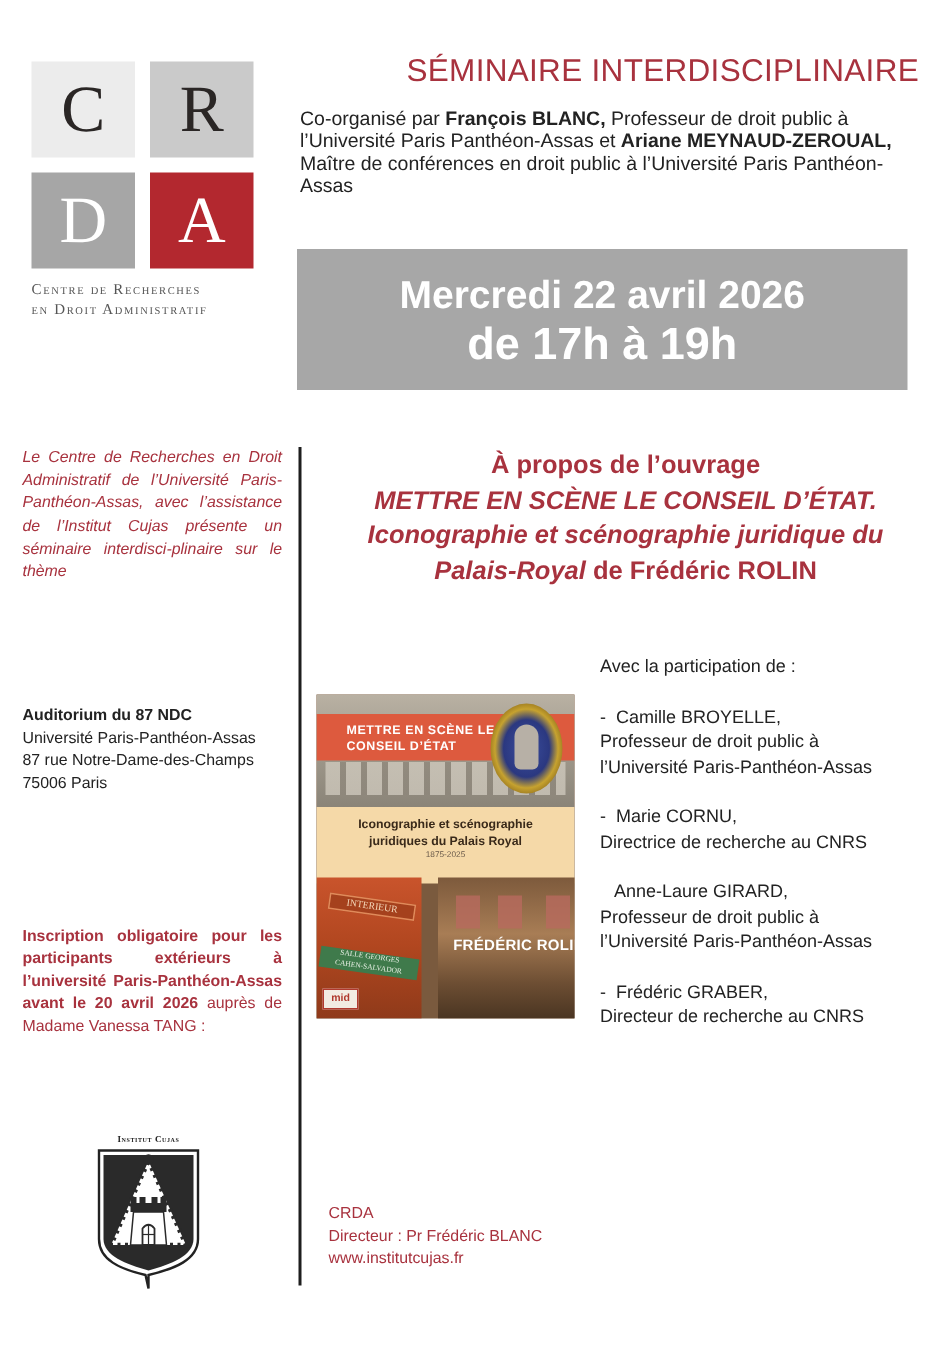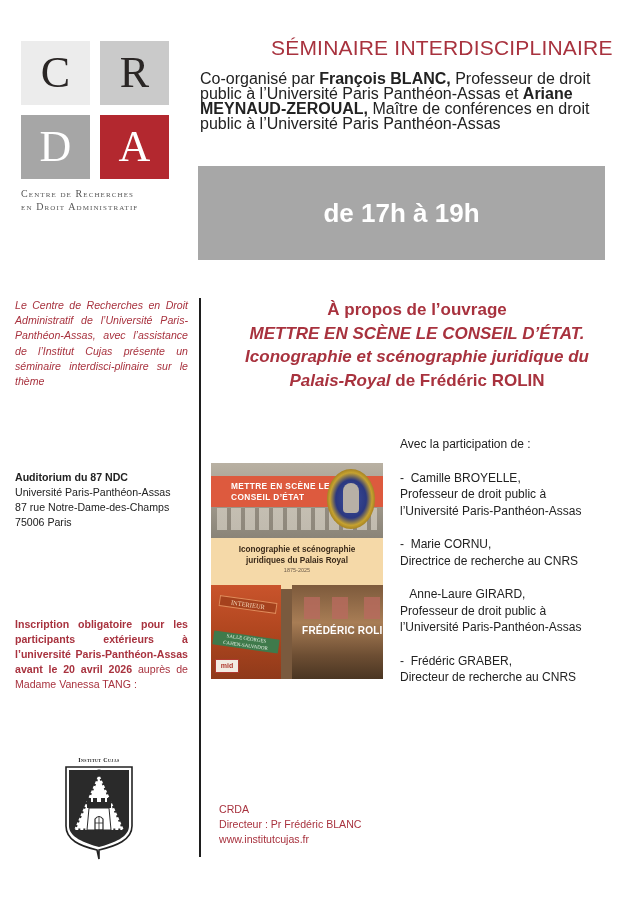--- a/index.html
+++ b/index.html
@@ -13,28 +13,28 @@
       font-family: "Liberation Serif", serif; font-size: 44px; line-height: 1; }
     .tile-c { left: 21px; top: 41px; background: #ececec; color: #2a2625; }
     .tile-r { left: 100px; top: 41px; background: #cacaca; color: #2a2625; }
     .tile-d { left: 21px; top: 115px; background: #a6a6a6; color: #ffffff; }
     .tile-a { left: 100px; top: 115px; background: #b3282f; color: #ffffff; }
     .logo-sub { position: absolute; left: 21px; top: 187px; width: 150px; font-family: "Liberation Serif", serif;
       font-size: 10px; letter-spacing: 1.1px; color: #555; line-height: 13px; font-variant: small-caps; }
 
     
     .seminar-title { left: 271px; top: 36px; font-size: 21px; color: #a8323e; letter-spacing: 0.2px; }
-    .coorg { left: 200px; top: 71px; width: 420px; font-size: 16px; line-height: 15px; color: #222; }
+    .coorg { left: 200px; top: 71px; width: 420px; font-size: 13px; line-height: 15px; color: #222; }
     .coorg b { font-weight: bold; }
 
     
     .date-banner { left: 198px; top: 166px; width: 407px; height: 94px; background: #a7a7a7; color: #fff;
       display: flex; flex-direction: column; align-items: center; justify-content: center; font-weight: bold; }
     .date-banner .l1 { font-size: 26px; line-height: 34px; }
-    .date-banner .l2 { font-size: 26px; line-height: 34px; }
+    .date-banner .l2 { font-size: 30px; line-height: 34px; }
 
     
     .vline { left: 199px; top: 298px; width: 1.5px; height: 559px; background: #1e1e1e; }
 
     
     .intro { left: 15px; top: 298px; width: 173px; font-size: 10.6px; line-height: 15.2px; color: #a8323e;
       font-style: italic; text-align: justify; }
 
     
     .book-block { left: 212px; top: 298px; width: 410px; text-align: center; color: #a8323e; font-weight: bold;
@@ -104,20 +104,21 @@
     <div>en Droit Administratif</div>
   </div>
 </div>
 
 <div class="abs seminar-title">SÉMINAIRE INTERDISCIPLINAIRE</div>
 <div class="abs coorg">
   <span>Co-organisé par </span><b>François BLANC,</b><span> Professeur de droit public à l’Université Paris Panthéon-Assas et </span><b>Ariane MEYNAUD-ZEROUAL,</b><span> Maître de conférences en droit public à l’Université Paris Panthéon-Assas</span>
 </div>
 
 <div class="abs date-banner">
+  <div class="l1">Mercredi 22 avril 2026</div>
   <div class="l2">de 17h à 19h</div>
 </div>
 
 <div class="abs vline"></div>
 
 <div class="abs intro">Le Centre de Recherches en Droit Administratif de l’Université Paris-Panthéon-Assas, avec l’assistance de l’Institut Cujas présente un séminaire interdisci-plinaire sur le thème</div>
 
 <div class="abs book-block">
   <div>À propos de l’ouvrage</div>
   <div class="it">METTRE EN SCÈNE LE CONSEIL D’ÉTAT.</div>

